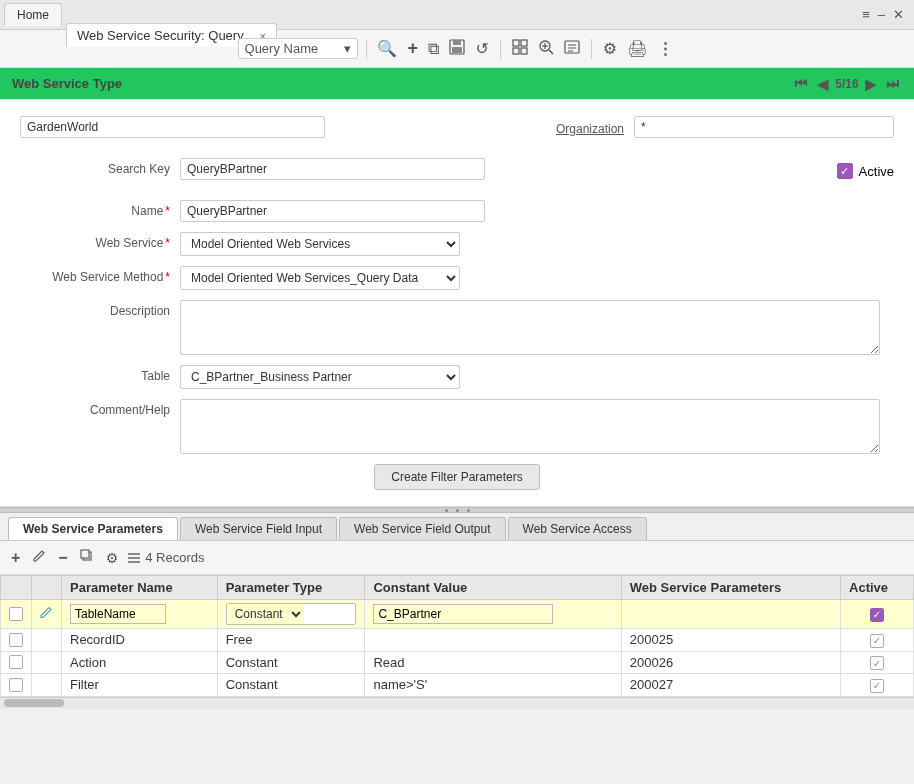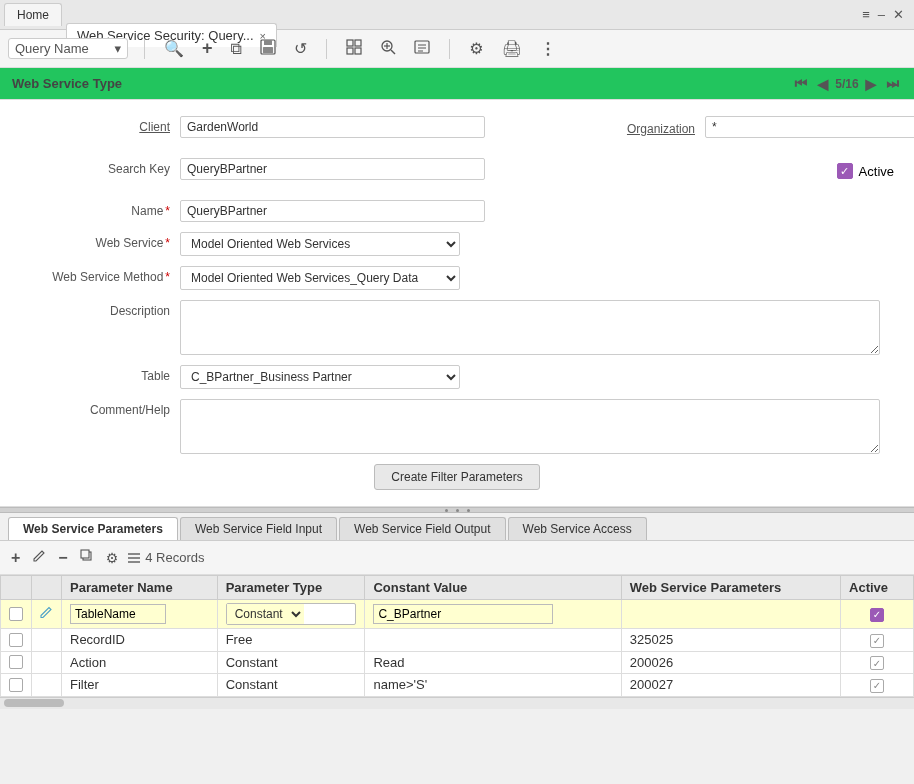--- a/index.html
+++ b/index.html
@@ -40,22 +40,23 @@
     .tab-close { cursor: pointer; color: #666; font-size: 11px; }
     .tab-bar-right { display: flex; gap: 8px; align-items: center; color: #555; cursor: pointer; padding-right: 6px; }
 
     
     .toolbar {
       display: flex;
       align-items: center;
       background: #f5f5f5;
       border-bottom: 1px solid #ddd;
       padding: 4px 8px;
-      gap: 12px;
+      gap: 4px;
       height: 38px;
+      justify-content: center;
     }
     .toolbar-select {
       display: flex;
       align-items: center;
       border: 1px solid #ccc;
       background: #fff;
       border-radius: 3px;
       padding: 2px 6px;
       gap: 4px;
       color: #555;
@@ -410,21 +411,20 @@
     <span class="nav-btn">▶</span>
     <span class="nav-btn">⏭</span>
   </div>
 </div>
 
 <div class="form-area">
 
   <div class="form-row form-row-two-cols">
     <div class="col-left">
       <div class="form-row">
-        <span class="form-label form-label-link">Client</span>
         <input class="form-input form-input-wide" type="text" value="GardenWorld" style="">
       </div>
     </div>
     <div class="col-right" style="flex-direction:row; align-items:center; margin-left:60px;">
       <span class="form-label form-label-link" style="width:120px;">Organization</span>
       <input class="form-input" type="text" value="*" style="width: 260px;">
     </div>
   </div>
 
   <div class="form-row form-row-two-cols">
@@ -577,21 +577,21 @@
       </tr>
 
       <tr>
         <td class="checkbox-cell">
           <div class="row-checkbox"></div>
         </td>
         <td class="edit-cell"></td>
         <td>RecordID</td>
         <td>Free</td>
         <td></td>
-        <td>325025</td>
+        <td>200025</td>
         <td style="text-align:center;">
           <div class="unchecked-icon">✓</div>
         </td>
       </tr>
 
       <tr>
         <td class="checkbox-cell">
           <div class="row-checkbox"></div>
         </td>
         <td class="edit-cell"></td>

